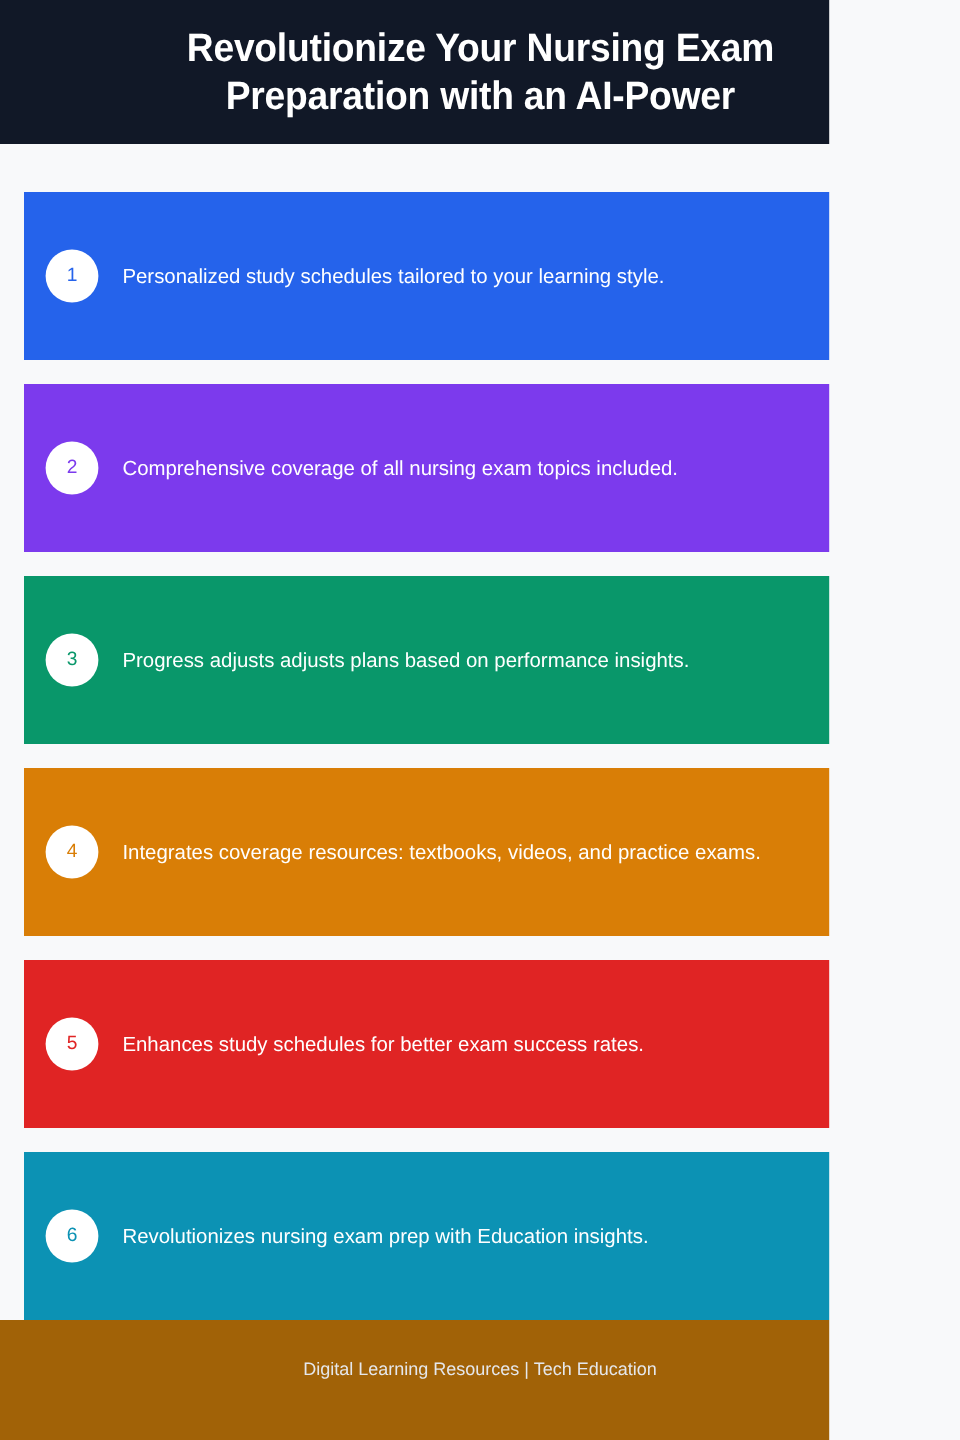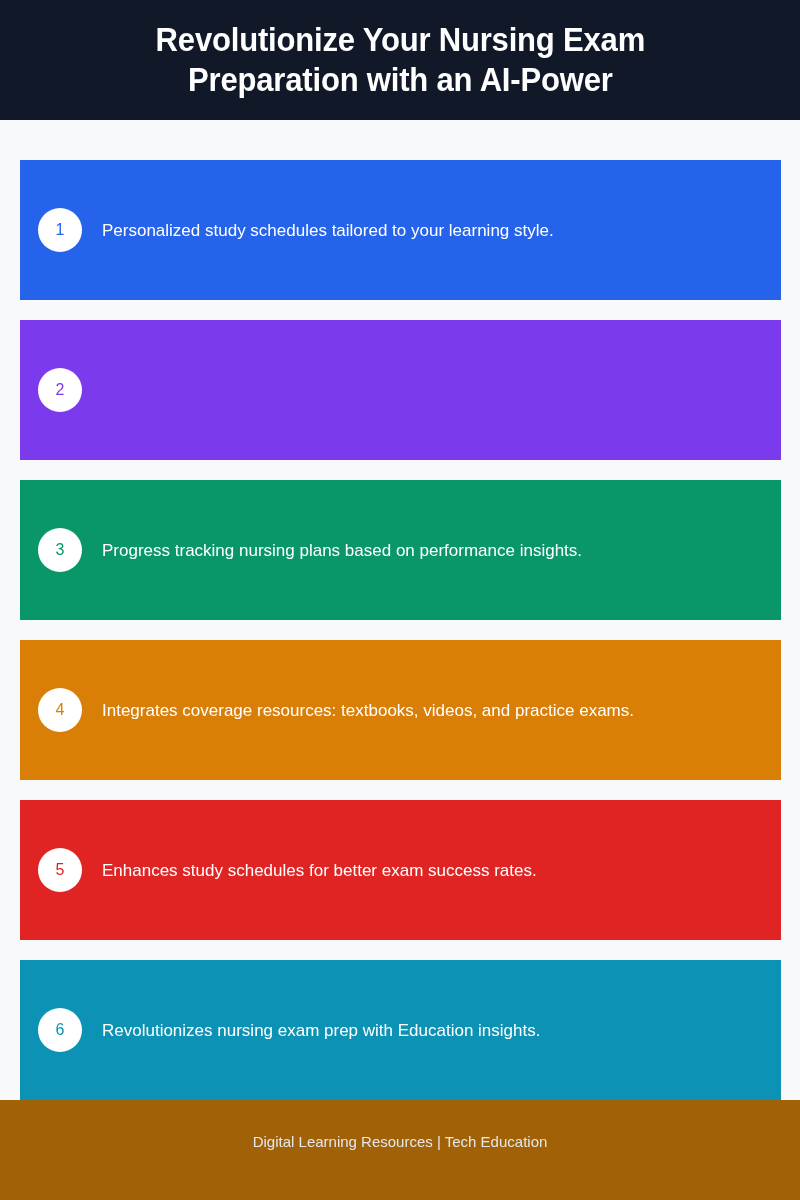--- a/index.html
+++ b/index.html
@@ -9,21 +9,21 @@
   }
   body {
     width: 800px;
     height: 1200px;
     background: #f8f9fa;
     font-family: "Liberation Sans", sans-serif;
     overflow: hidden;
   }
   .page {
     position: relative;
-    width: 800px;
+    width: 691px;
     height: 1200px;
     background: #f8f9fa;
     overflow: hidden;
   }
 
   
   .header {
     position: absolute;
     left: 0;
     top: 0;
@@ -121,24 +121,25 @@
 Preparation with an AI-Power</h1>
   </div>
 
   <div class="cards">
       <div class="card" style="top: 40px; background: rgb(37, 99, 235);">
         <div class="card-badge" style="color: rgb(37, 99, 235);">1</div>
         <div class="card-text">Personalized study schedules tailored to your learning style.</div>
       </div>
       <div class="card" style="top: 200px; background: rgb(124, 58, 237);">
         <div class="card-badge" style="color: rgb(124, 58, 237);">2</div>
+        <div class="card-text">Comprehensive coverage of all nursing exam topics included.</div>
       </div>
       <div class="card" style="top: 360px; background: rgb(9, 151, 106);">
         <div class="card-badge" style="color: rgb(9, 151, 106);">3</div>
-        <div class="card-text">Progress tracking nursing plans based on performance insights.</div>
+        <div class="card-text">Progress adjusts adjusts plans based on performance insights.</div>
       </div>
       <div class="card" style="top: 520px; background: rgb(217, 126, 6);">
         <div class="card-badge" style="color: rgb(217, 126, 6);">4</div>
         <div class="card-text">Integrates coverage resources: textbooks, videos, and practice exams.</div>
       </div>
       <div class="card" style="top: 680px; background: rgb(224, 36, 36);">
         <div class="card-badge" style="color: rgb(224, 36, 36);">5</div>
         <div class="card-text">Enhances study schedules for better exam success rates.</div>
       </div>
       <div class="card" style="top: 840px; background: rgb(12, 146, 180);">

